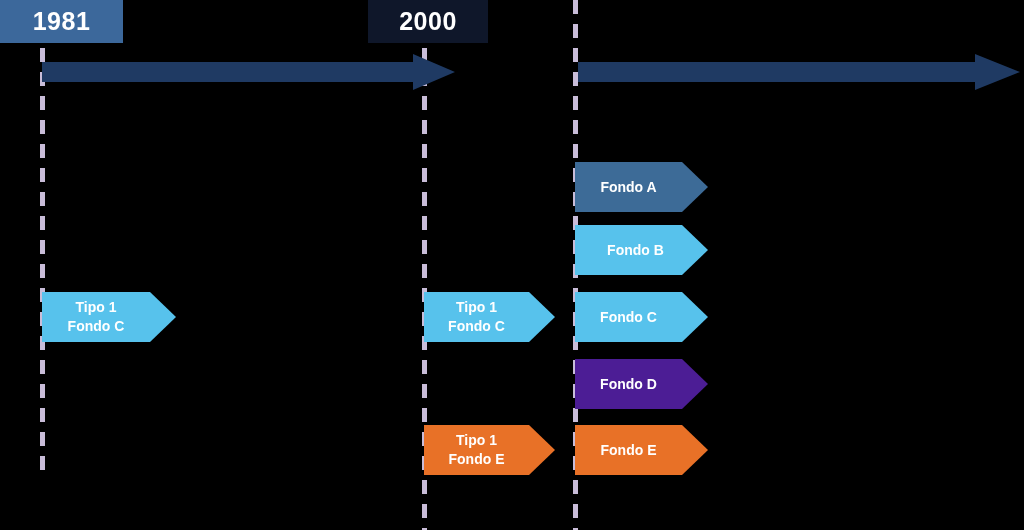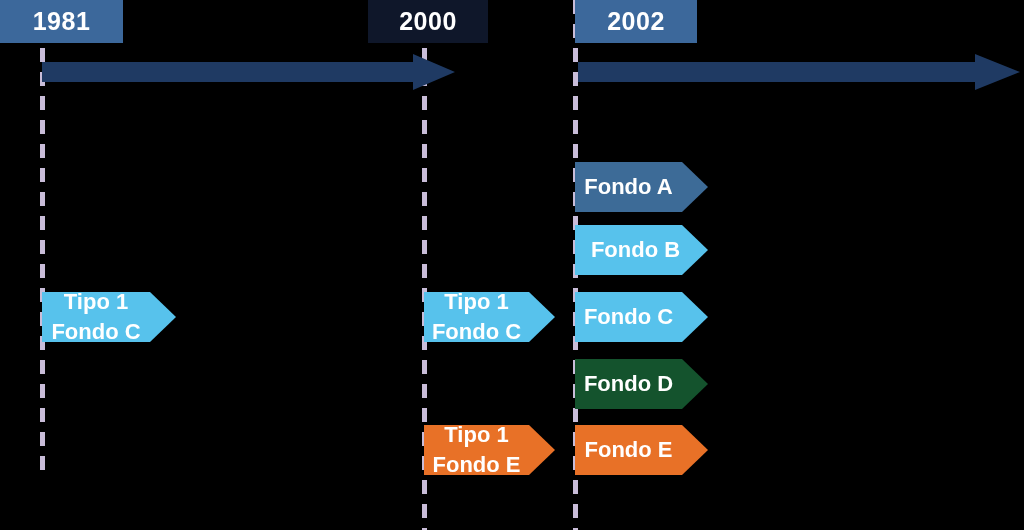--- a/index.html
+++ b/index.html
@@ -53,21 +53,21 @@
     height: 50px;
     z-index: 3;
     clip-path: polygon(0 0, calc(100% - 26px) 0, 100% 50%, calc(100% - 26px) 100%, 0 100%);
     display: flex;
     flex-direction: column;
     align-items: center;
     justify-content: center;
     padding-right: 26px;
     box-sizing: border-box;
     color: #fff;
-    font-size: 22px;
+    font-size: 14px;
     font-weight: bold;
     line-height: 1.35;
     text-align: center;
   }
   .p-1981-c { left: 42px;  top: 292px; width: 134px; }
   .p-2000-c { left: 424px; top: 292px; width: 131px; }
   .p-2000-e { left: 424px; top: 425px; width: 131px; }
   .p-a { left: 575px; top: 162px; width: 133px; }
   .p-b { left: 575px; top: 225px; width: 133px; }
   .p-c { left: 575px; top: 292px; width: 133px; }
@@ -89,23 +89,20 @@
   <svg class="tl-arrow arrow-2" width="442" height="36" viewBox="0 0 442 36">
     <polygon points="0,8 397,8 397,0 442,18 397,36 397,28 0,28" style="fill: rgb(31, 58, 99);"></polygon>
   </svg>
 
   <div class="year-box year-1981" style="background-color: rgb(60, 104, 155);">
     <span>1981</span>
   </div>
   <div class="year-box year-2000" style="background-color: #0f172a;">
     <span>2000</span>
   </div>
-  <div class="year-box year-2002" style="background-color: rgb(60, 104, 155);">
-    <span>2002</span>
-  </div>
 
   <div class="pennant p-1981-c" style="background-color: rgb(87, 194, 236);">
     <span>Tipo 1</span>
     <span>Fondo C</span>
   </div>
 
   <div class="pennant p-2000-c" style="background-color: rgb(87, 194, 236);">
     <span>Tipo 1</span>
     <span>Fondo C</span>
   </div>
@@ -116,20 +113,20 @@
 
   <div class="pennant p-a" style="background-color: rgb(61, 107, 151);">
     <span>Fondo A</span>
   </div>
   <div class="pennant p-b" style="background-color: rgb(87, 194, 236); padding-left: 14px;">
     <span>Fondo B</span>
   </div>
   <div class="pennant p-c" style="background-color: rgb(87, 194, 236);">
     <span>Fondo C</span>
   </div>
-  <div class="pennant p-d" style="background-color: #14532d;">
+  <div class="pennant p-d" style="background-color: #4c1d95;">
     <span>Fondo D</span>
   </div>
   <div class="pennant p-e" style="background-color: rgb(232, 113, 39);">
     <span>Fondo E</span>
   </div>
 
 </div>
 
 </body></html>

